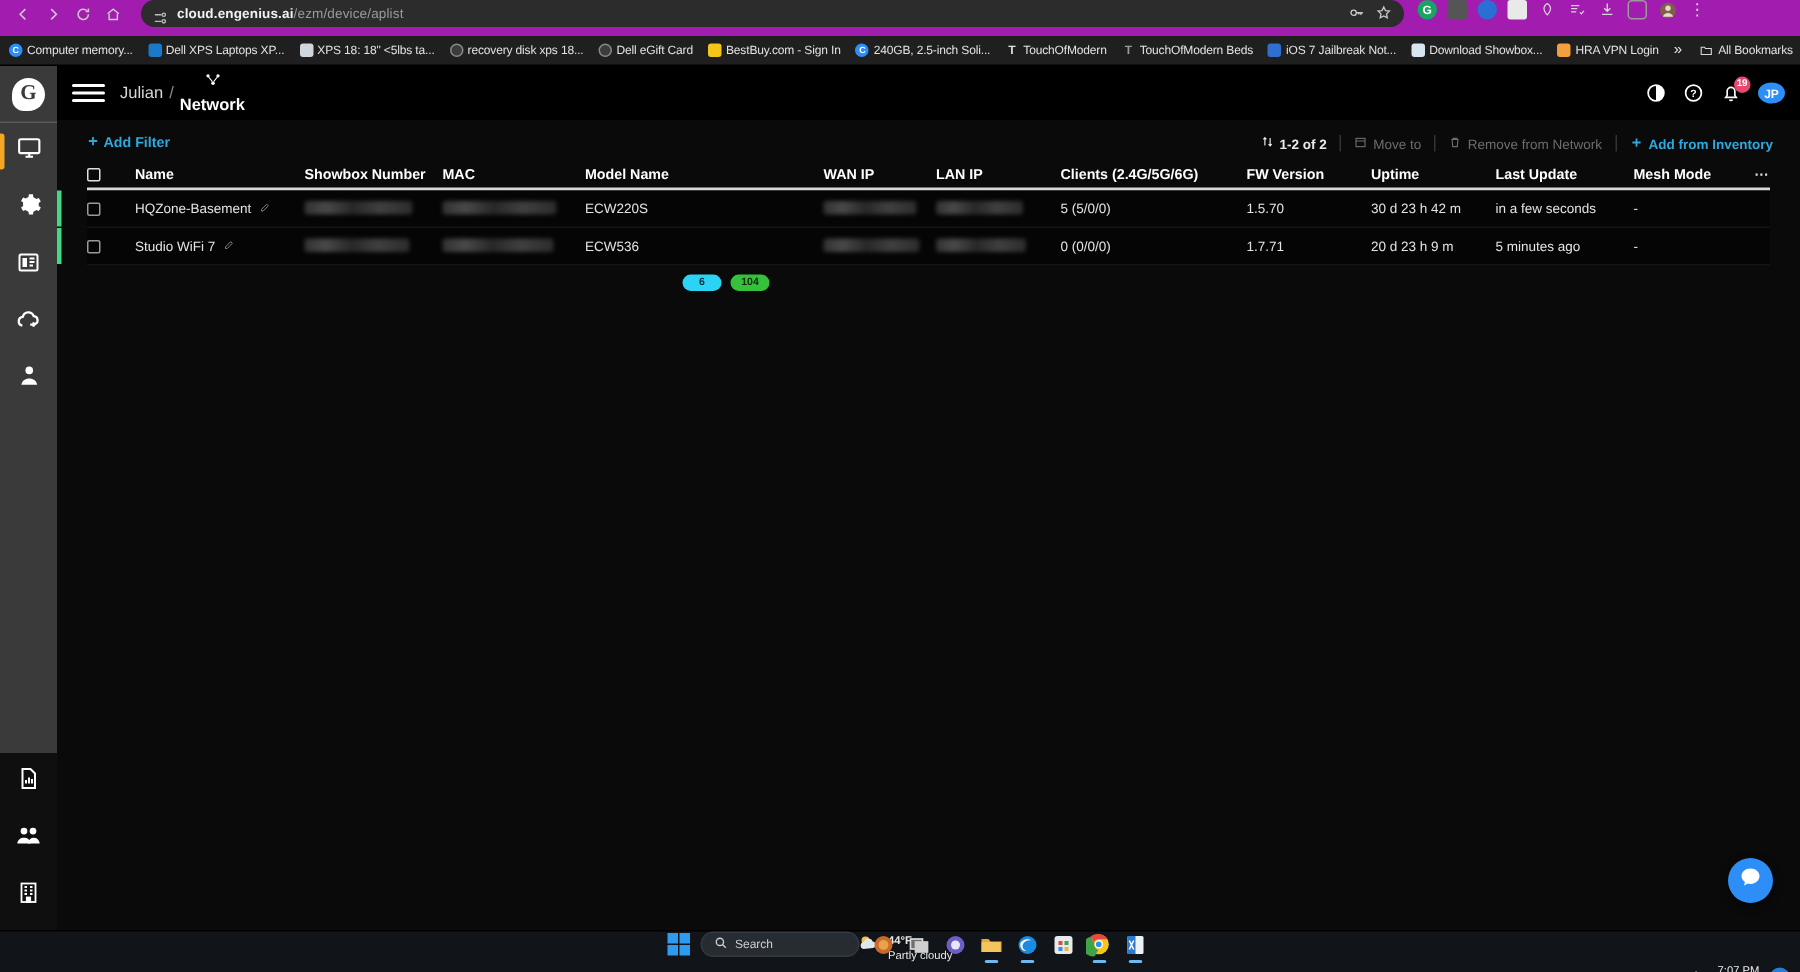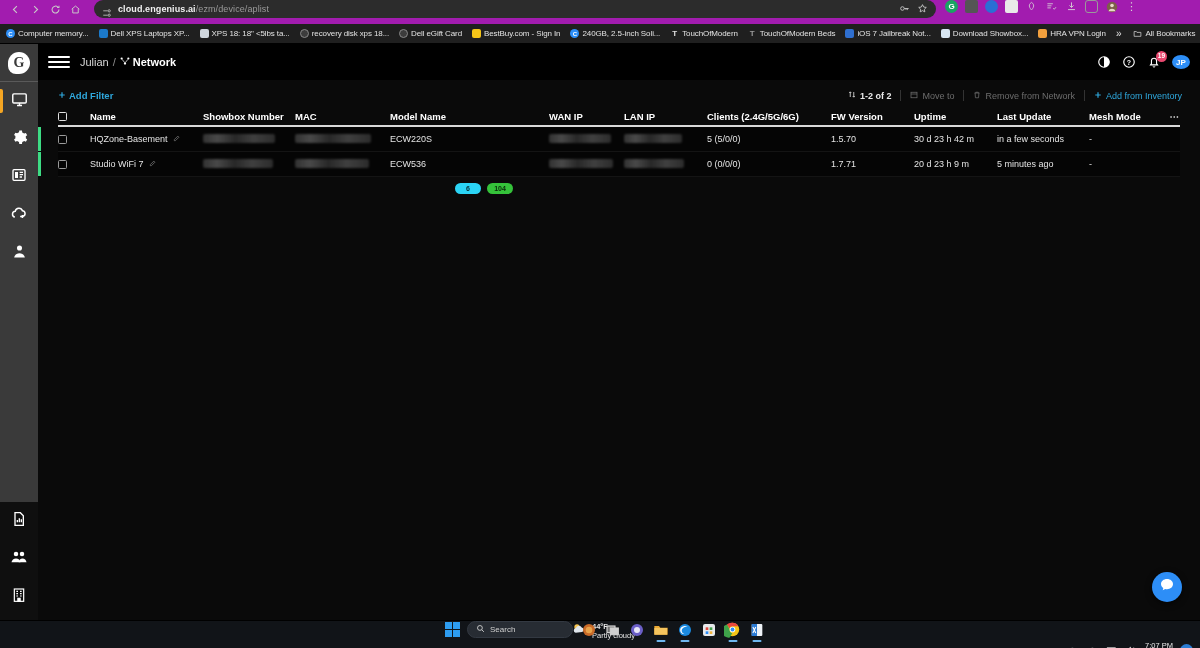--- a/index.html
+++ b/index.html
@@ -98,21 +98,21 @@
 
   
   .topbar {
     position: absolute; left: 38px; top: 0; width: 1162px; height: 36px;
     background: #000; display: flex; align-items: center; padding: 0 10px;
   }
   .hamburger { width: 22px; display: flex; flex-direction: column; gap: 3px; margin-right: 10px; }
   .hamburger i { display: block; height: 2px; background: #fff; border-radius: 1px; }
   .crumb { font-size: 11px; color: #d8d8d8; display: flex; align-items: center; gap: 4px; }
   .crumb .sep { color: #8c8c8c; }
-  .crumb .net { color: #fff; font-weight: 700; display: flex; align-items: center; gap: 3px; }
+  .crumb .net { color: #fff; font-weight: 700; display: flex; align-items: center; gap: 3px; flex-direction: column; }
   .page-title {
     position: absolute; left: 0; right: 0; margin: 0 auto; width: 200px;
     display: flex; align-items: center; justify-content: center; gap: 6px;
     font-size: 12.5px; color: #f2f2f2; font-weight: 400;
   }
   .topbar-right { margin-left: auto; display: flex; align-items: center; gap: 10px; position: relative; z-index: 2;}
   .tb-ico { width: 15px; height: 15px; color: #fff; position: relative; }
   .badge {
     position: absolute; top: -4px; right: -5px; min-width: 11px; height: 11px;
     background: #e8486f; color: #fff; border-radius: 6px; font-size: 6.5px;
@@ -130,21 +130,21 @@
   .tabs { padding: 12px 0 0 20px; border-bottom: 1px solid #1e1e1e; }
   .tab {
     display: inline-block; font-size: 11px; color: #3fc7e8; font-weight: 700;
     padding-bottom: 5px; border-bottom: 2px solid #3fc7e8;
   }
   .toolbar { display: flex; align-items: center; padding: 10px 18px 6px 20px; }
   .add-filter { color: #2fa8dd; font-size: 9.5px; font-weight: 700; display: flex; align-items: center; gap: 3px; }
   .toolbar-right { margin-left: auto; display: flex; align-items: center; font-size: 9px; }
   .tr-item { display: flex; align-items: center; gap: 4px; padding: 0 9px; color: #6d6d6d; white-space: nowrap; }
   .tr-item.count { color: #e9e9e9; font-weight: 700; }
-  .tr-item.accent { color: #2fa8dd; font-weight: 400; padding-right: 0; }
+  .tr-item.accent { color: #2fa8dd; font-weight: 700; padding-right: 0; }
   .tr-div { width: 1px; height: 11px; background: #333; }
 
   
   .tbl { width: 1122px; margin-left: 20px; }
   .thead {
     display: flex; align-items: center; height: 20px;
     border-bottom: 2px solid #d9d9d9; color: #fff;
     font-size: 9.5px; font-weight: 700;
   }
   .trow {

